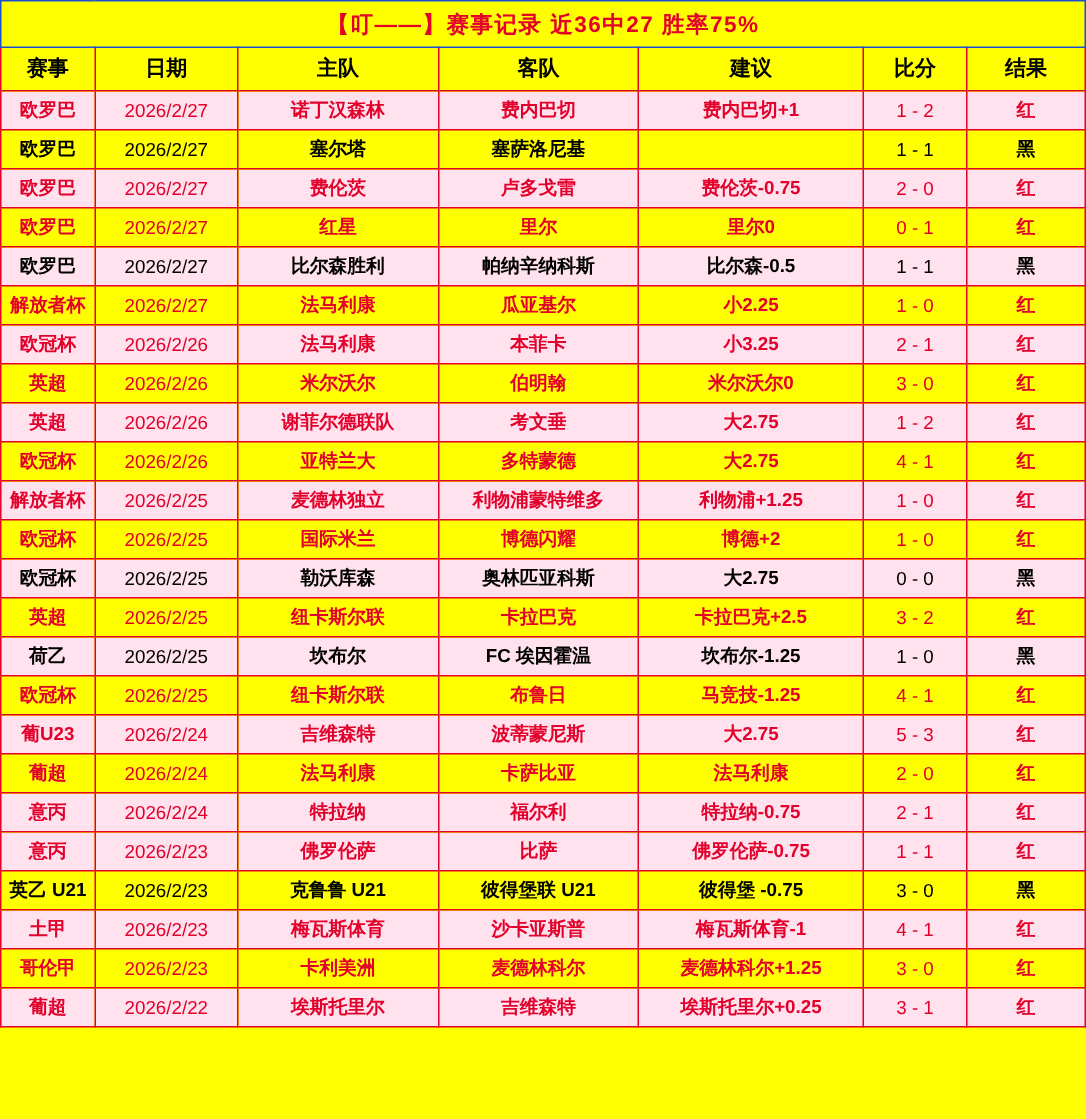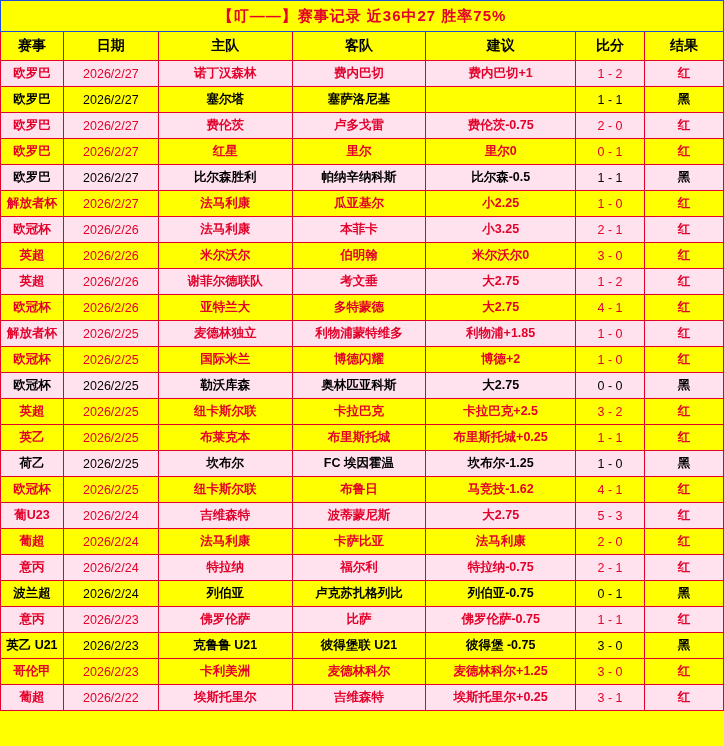--- a/index.html
+++ b/index.html
@@ -148,21 +148,21 @@
           <td class="bg-yellow c-red bold">多特蒙德</td>
           <td class="bg-yellow c-red bold">大2.75</td>
           <td class="bg-yellow c-red">4 - 1</td>
           <td class="bg-yellow c-red bold">红</td>
         </tr>
         <tr>
           <td class="bg-pink c-red bold">解放者杯</td>
           <td class="bg-pink c-red">2026/2/25</td>
           <td class="bg-pink c-red bold">麦德林独立</td>
           <td class="bg-pink c-red bold">利物浦蒙特维多</td>
-          <td class="bg-pink c-red bold">利物浦+1.85</td>
+          <td class="bg-pink c-red bold">利物浦+1.25</td>
           <td class="bg-pink c-red">1 - 0</td>
           <td class="bg-pink c-red bold">红</td>
         </tr>
         <tr>
           <td class="bg-yellow c-red bold">欧冠杯</td>
           <td class="bg-yellow c-red">2026/2/25</td>
           <td class="bg-yellow c-red bold">国际米兰</td>
           <td class="bg-yellow c-red bold">博德闪耀</td>
           <td class="bg-yellow c-red bold">博德+2</td>
           <td class="bg-yellow c-red">1 - 0</td>
@@ -180,43 +180,34 @@
         <tr>
           <td class="bg-yellow c-red bold">英超</td>
           <td class="bg-yellow c-red">2026/2/25</td>
           <td class="bg-yellow c-red bold">纽卡斯尔联</td>
           <td class="bg-yellow c-red bold">卡拉巴克</td>
           <td class="bg-yellow c-red bold">卡拉巴克+2.5</td>
           <td class="bg-yellow c-red">3 - 2</td>
           <td class="bg-yellow c-red bold">红</td>
         </tr>
         <tr>
-          <td class="bg-yellow c-red bold">英乙</td>
-          <td class="bg-yellow c-red">2026/2/25</td>
-          <td class="bg-yellow c-red bold">布莱克本</td>
-          <td class="bg-yellow c-red bold">布里斯托城</td>
-          <td class="bg-yellow c-red bold">布里斯托城+0.25</td>
-          <td class="bg-yellow c-red">1 - 1</td>
-          <td class="bg-yellow c-red bold">红</td>
-        </tr>
-        <tr>
           <td class="bg-pink c-black bold">荷乙</td>
           <td class="bg-pink c-black">2026/2/25</td>
           <td class="bg-pink c-black bold">坎布尔</td>
           <td class="bg-pink c-black bold">FC 埃因霍温</td>
           <td class="bg-pink c-black bold">坎布尔-1.25</td>
           <td class="bg-pink c-black">1 - 0</td>
           <td class="bg-pink c-black bold">黑</td>
         </tr>
         <tr>
           <td class="bg-yellow c-red bold">欧冠杯</td>
           <td class="bg-yellow c-red">2026/2/25</td>
           <td class="bg-yellow c-red bold">纽卡斯尔联</td>
           <td class="bg-yellow c-red bold">布鲁日</td>
-          <td class="bg-yellow c-red bold">马竞技-1.62</td>
+          <td class="bg-yellow c-red bold">马竞技-1.25</td>
           <td class="bg-yellow c-red">4 - 1</td>
           <td class="bg-yellow c-red bold">红</td>
         </tr>
         <tr>
           <td class="bg-pink c-red bold">葡U23</td>
           <td class="bg-pink c-red">2026/2/24</td>
           <td class="bg-pink c-red bold">吉维森特</td>
           <td class="bg-pink c-red bold">波蒂蒙尼斯</td>
           <td class="bg-pink c-red bold">大2.75</td>
           <td class="bg-pink c-red">5 - 3</td>
@@ -232,49 +223,49 @@
           <td class="bg-yellow c-red bold">红</td>
         </tr>
         <tr>
           <td class="bg-pink c-red bold">意丙</td>
           <td class="bg-pink c-red">2026/2/24</td>
           <td class="bg-pink c-red bold">特拉纳</td>
           <td class="bg-pink c-red bold">福尔利</td>
           <td class="bg-pink c-red bold">特拉纳-0.75</td>
           <td class="bg-pink c-red">2 - 1</td>
           <td class="bg-pink c-red bold">红</td>
-        </tr>
-        <tr>
-          <td class="bg-yellow c-black bold">波兰超</td>
-          <td class="bg-yellow c-black">2026/2/24</td>
-          <td class="bg-yellow c-black bold">列伯亚</td>
-          <td class="bg-yellow c-black bold">卢克苏扎格列比</td>
-          <td class="bg-yellow c-black bold">列伯亚-0.75</td>
-          <td class="bg-yellow c-black">0 - 1</td>
-          <td class="bg-yellow c-black bold">黑</td>
         </tr>
         <tr>
           <td class="bg-pink c-red bold">意丙</td>
           <td class="bg-pink c-red">2026/2/23</td>
           <td class="bg-pink c-red bold">佛罗伦萨</td>
           <td class="bg-pink c-red bold">比萨</td>
           <td class="bg-pink c-red bold">佛罗伦萨-0.75</td>
           <td class="bg-pink c-red">1 - 1</td>
           <td class="bg-pink c-red bold">红</td>
         </tr>
         <tr>
           <td class="bg-yellow c-black bold">英乙 U21</td>
           <td class="bg-yellow c-black">2026/2/23</td>
           <td class="bg-yellow c-black bold">克鲁鲁 U21</td>
           <td class="bg-yellow c-black bold">彼得堡联 U21</td>
           <td class="bg-yellow c-black bold">彼得堡 -0.75</td>
           <td class="bg-yellow c-black">3 - 0</td>
           <td class="bg-yellow c-black bold">黑</td>
         </tr>
         <tr>
+          <td class="bg-pink c-red bold">土甲</td>
+          <td class="bg-pink c-red">2026/2/23</td>
+          <td class="bg-pink c-red bold">梅瓦斯体育</td>
+          <td class="bg-pink c-red bold">沙卡亚斯普</td>
+          <td class="bg-pink c-red bold">梅瓦斯体育-1</td>
+          <td class="bg-pink c-red">4 - 1</td>
+          <td class="bg-pink c-red bold">红</td>
+        </tr>
+        <tr>
           <td class="bg-yellow c-red bold">哥伦甲</td>
           <td class="bg-yellow c-red">2026/2/23</td>
           <td class="bg-yellow c-red bold">卡利美洲</td>
           <td class="bg-yellow c-red bold">麦德林科尔</td>
           <td class="bg-yellow c-red bold">麦德林科尔+1.25</td>
           <td class="bg-yellow c-red">3 - 0</td>
           <td class="bg-yellow c-red bold">红</td>
         </tr>
         <tr>
           <td class="bg-pink c-red bold">葡超</td>

